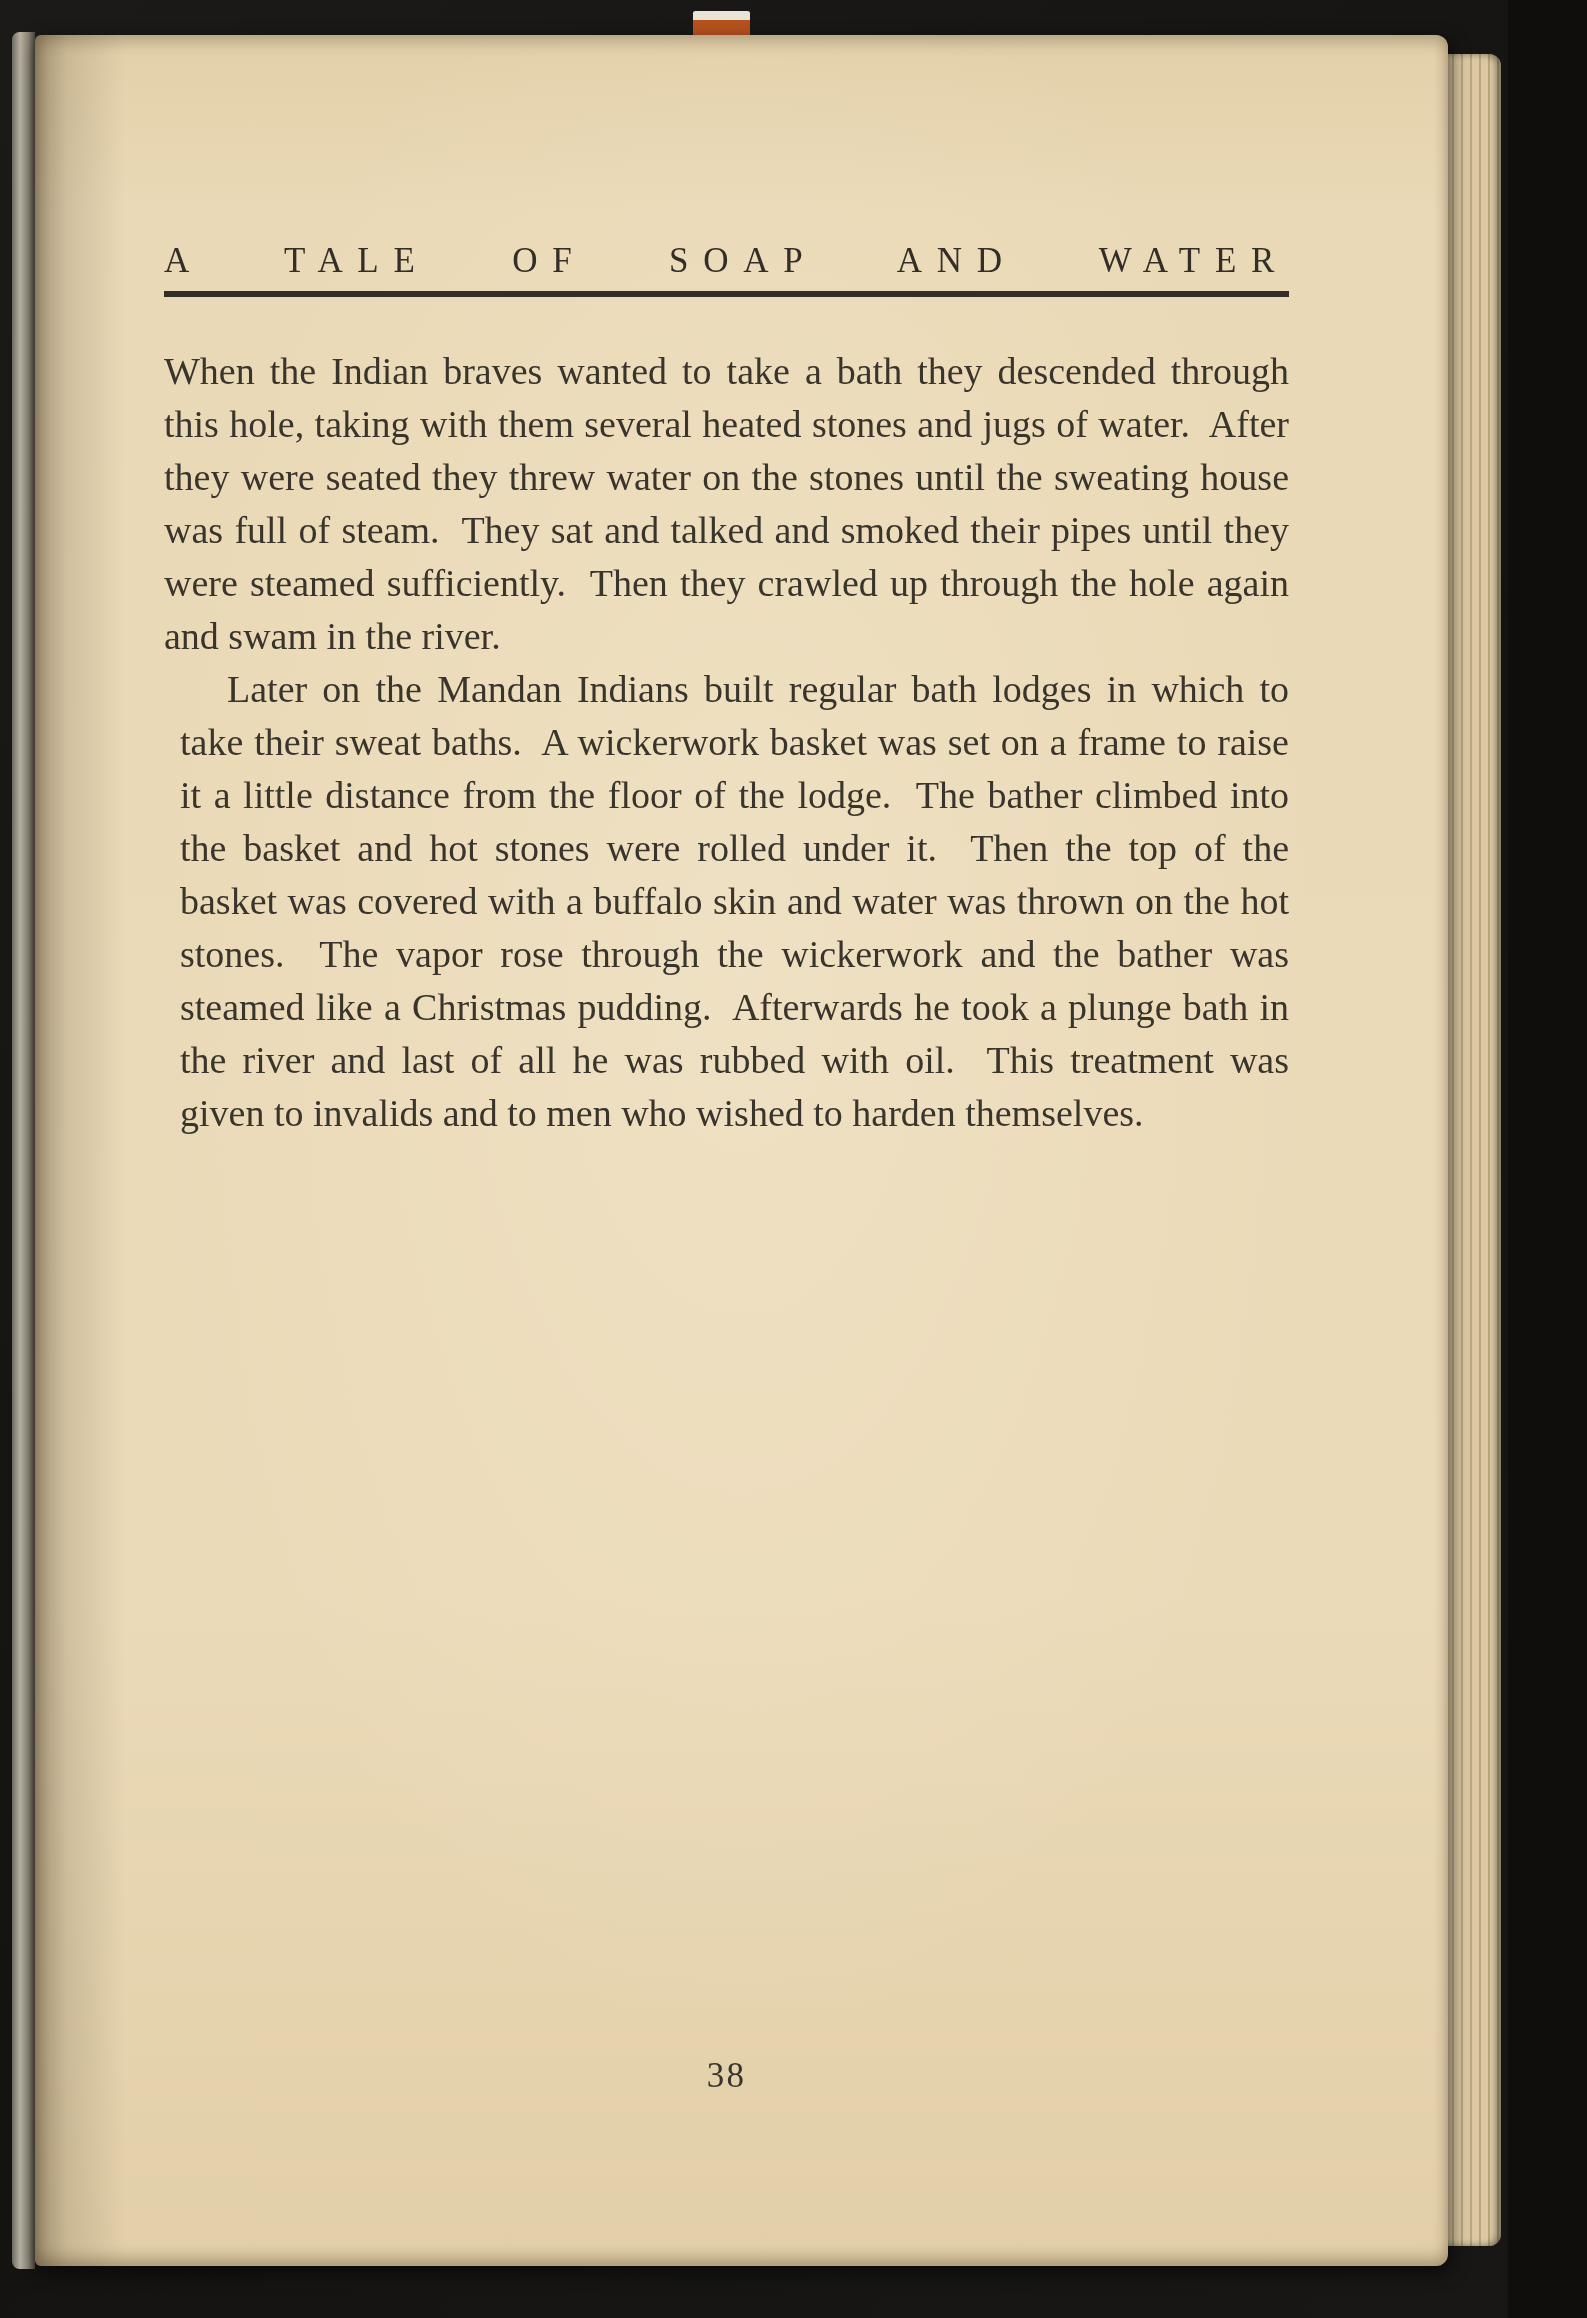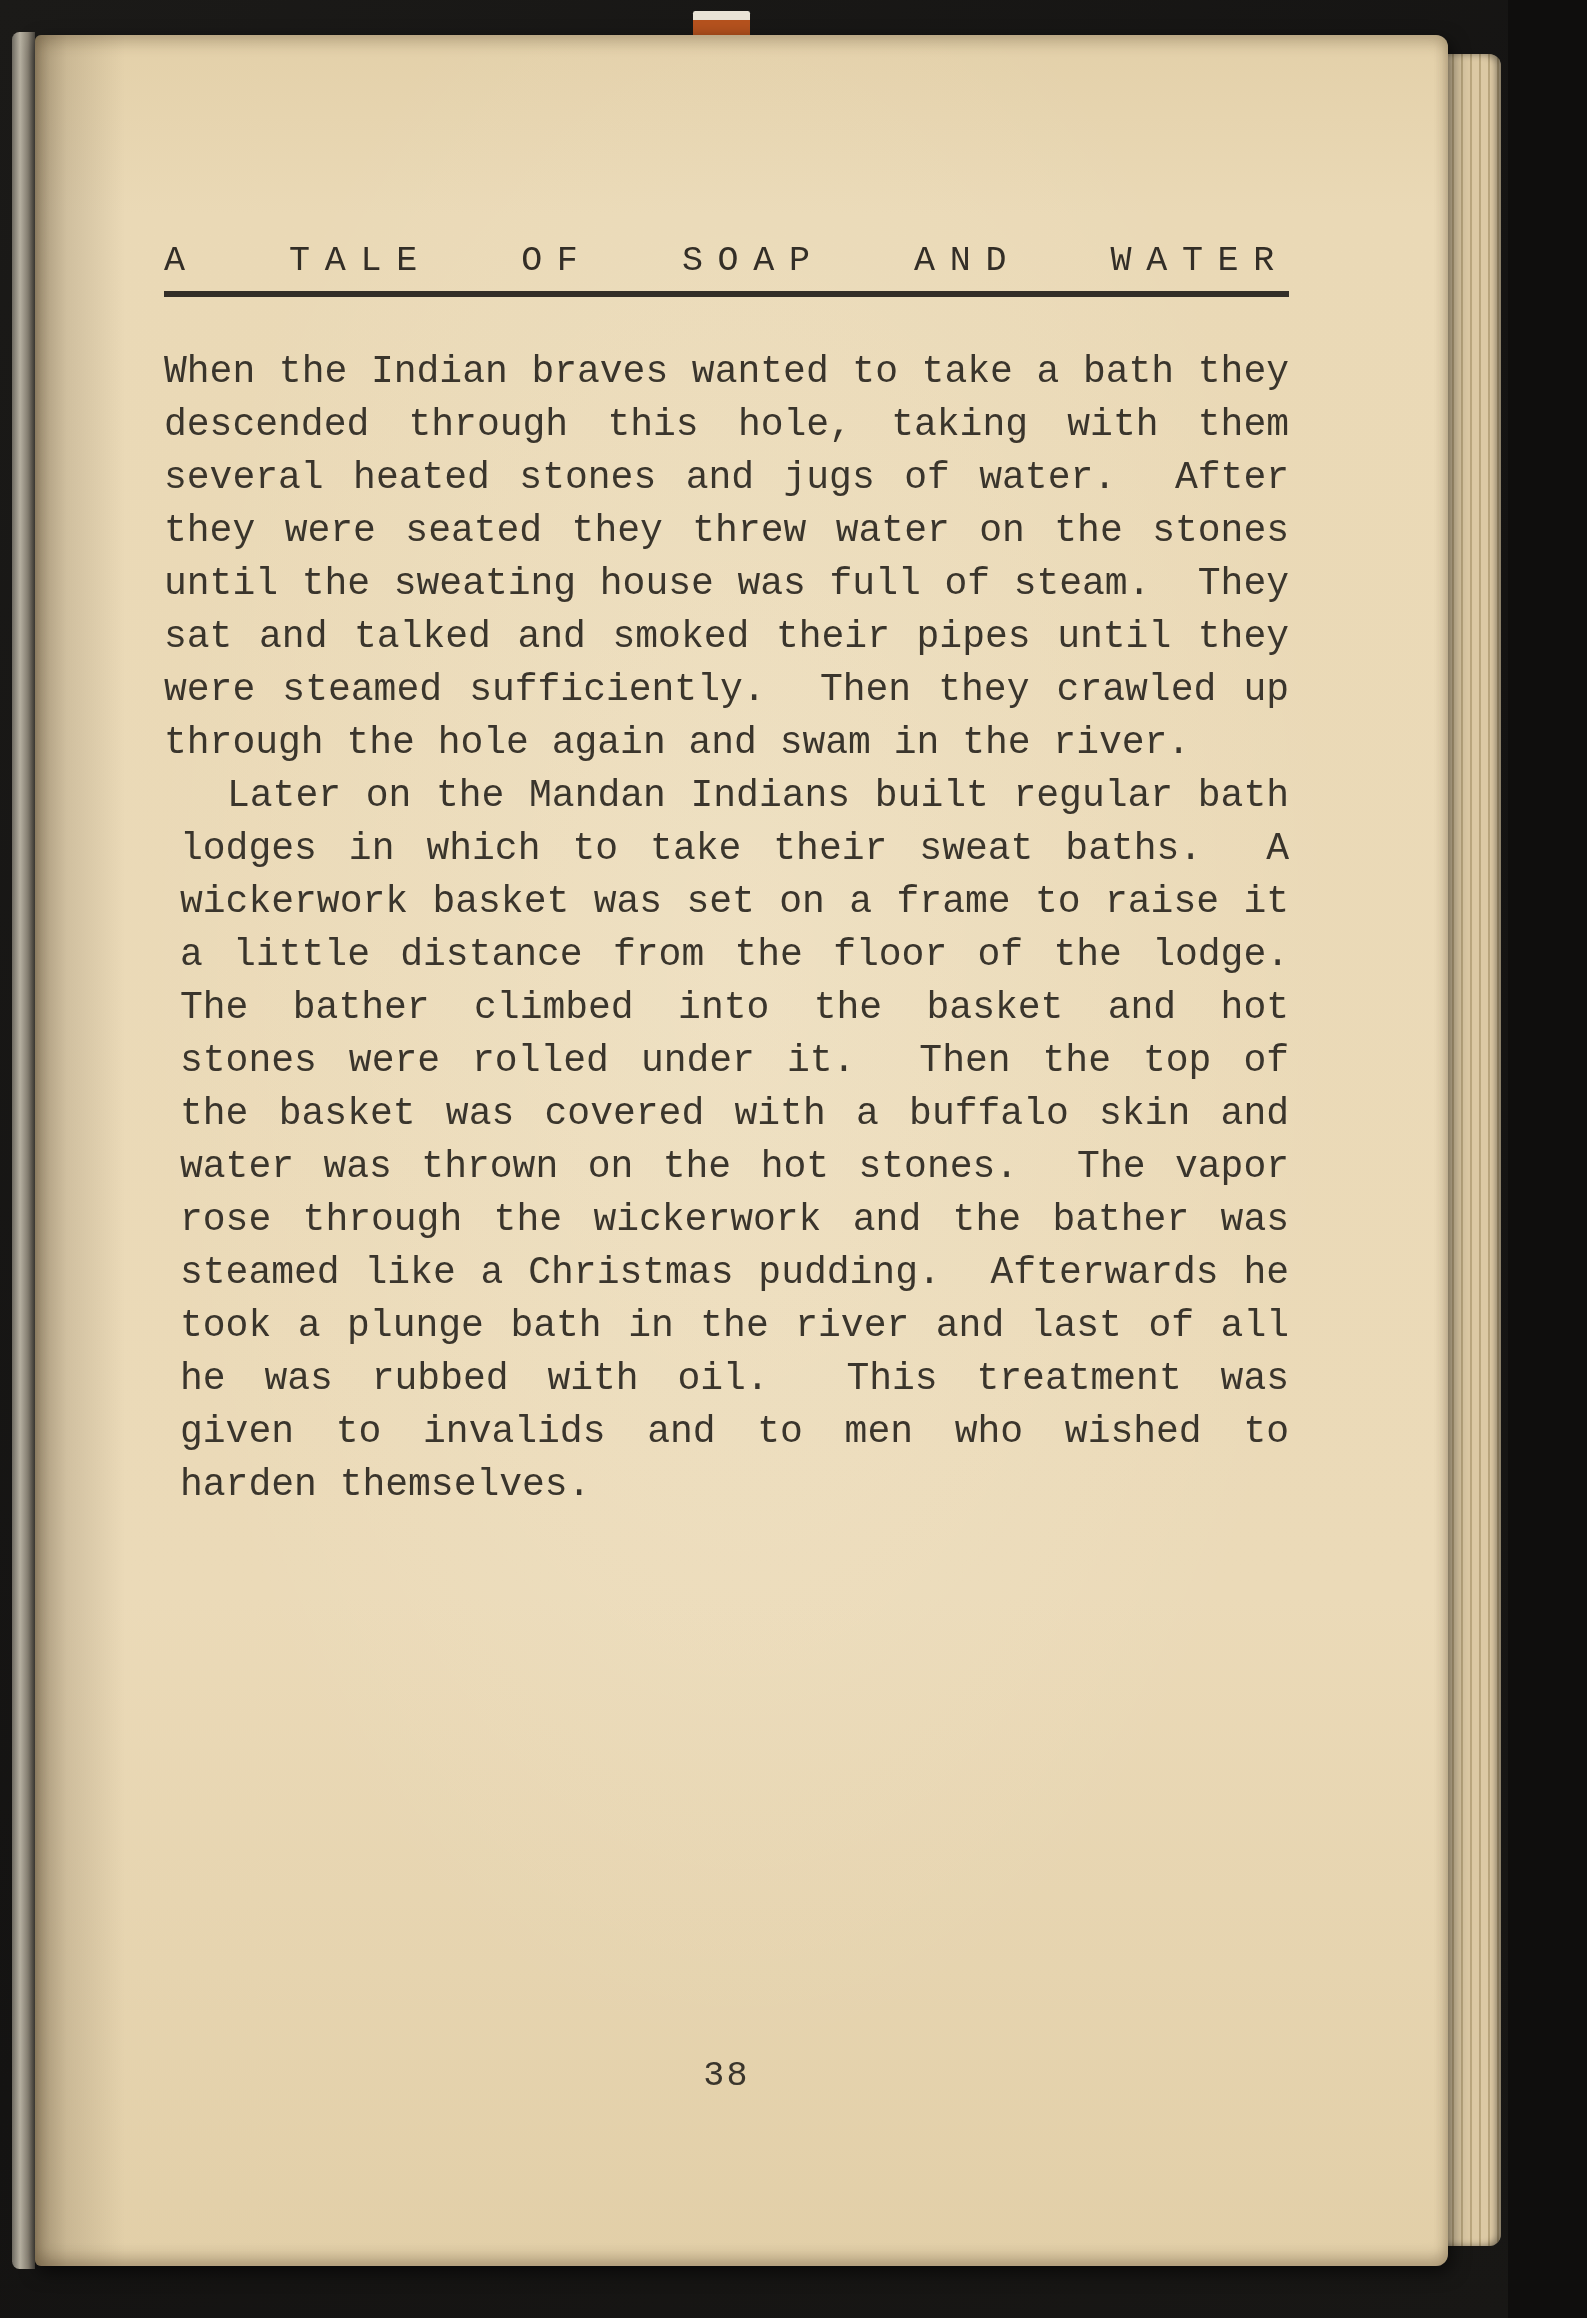--- a/index.html
+++ b/index.html
@@ -6,21 +6,21 @@
     margin: 0;
     padding: 0;
     background: #0f0e0d;
   }
   .stage {
     position: relative;
     width: 1508px;
     height: 2319px;
     background: linear-gradient(135deg, #1b1a18 0%, #141312 55%, #181715 100%);
     overflow: hidden;
-    font-family: Liberation Mono, monospace;
+    font-family: Liberation Serif, serif;
   }
 
   
   .left-edges {
     position: absolute;
     left: 12px;
     top: 32px;
     width: 22.6px;
     height: 2237px;
     border-radius: 7.5px 0 0 7.5px;

